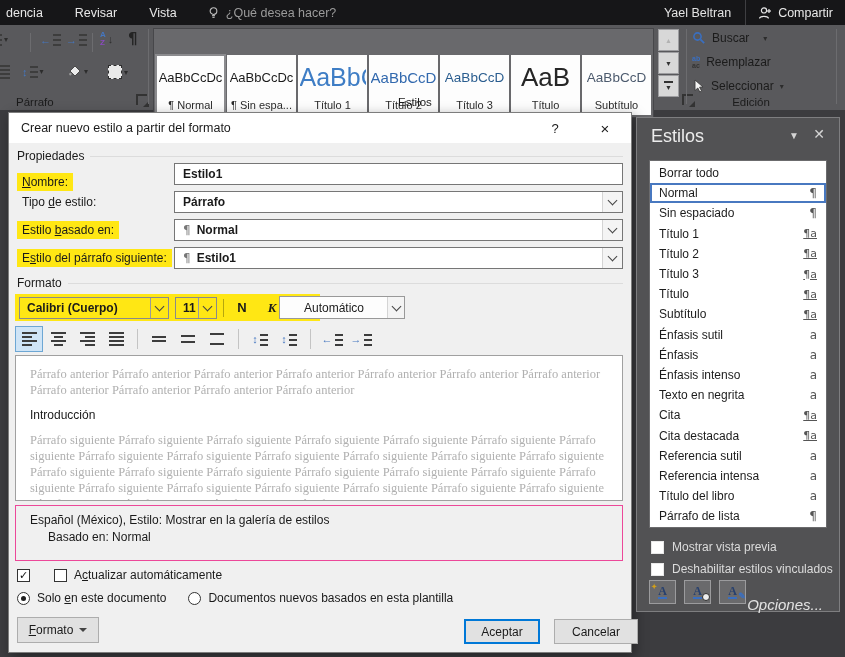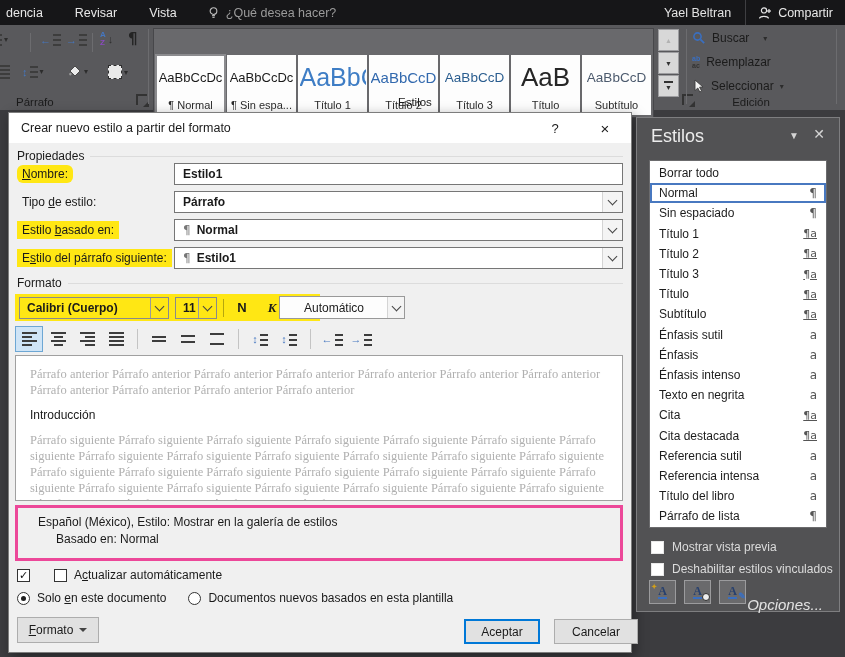--- a/index.html
+++ b/index.html
@@ -93,22 +93,22 @@
   .i-sp{width:14px;height:14px;}
   .sp1{background:linear-gradient(#3d3d3d,#3d3d3d) 0 4px/14px 2px no-repeat,linear-gradient(#3d3d3d,#3d3d3d) 0 8px/14px 2px no-repeat;}
   .sp15{background:linear-gradient(#3d3d3d,#3d3d3d) 0 3px/14px 2px no-repeat,linear-gradient(#3d3d3d,#3d3d3d) 0 9px/14px 2px no-repeat;}
   .sp2{background:linear-gradient(#3d3d3d,#3d3d3d) 0 1px/14px 2px no-repeat,linear-gradient(#3d3d3d,#3d3d3d) 0 11px/14px 2px no-repeat;}
   .mini3{width:8px;height:13px;background:linear-gradient(#3d3d3d,#3d3d3d) 0 1px/8px 2px no-repeat,linear-gradient(#3d3d3d,#3d3d3d) 0 6px/8px 2px no-repeat,linear-gradient(#3d3d3d,#3d3d3d) 0 11px/8px 2px no-repeat;}
   
   .preview{position:absolute;left:6px;top:242px;width:608px;height:146px;border:1px solid #a0a0a0;background:#fff;
            box-sizing:border-box;overflow:hidden;padding:10px 14px;}
   .pv-gray{font-family:"Liberation Serif",serif;font-size:12.5px;line-height:16px;color:#b0b0b0;}
   .pv-head{font-size:12px;color:#1a1a1a;margin:10px 0;}
-  .infobox{position:absolute;left:6px;top:392px;width:608px;height:56px;border:3px solid #ec4899;background:#f0f0f0;
-           box-sizing:border-box;padding:6px 20px;line-height:17px;}
+  .infobox{position:absolute;left:6px;top:392px;width:608px;height:56px;border:1px solid #ec4899;background:#f0f0f0;
+           box-sizing:border-box;padding:6px 14px;line-height:17px;}
   .infobox .l2{padding-left:18px;}
   
   .ck,.rd{display:inline-flex;align-items:center;gap:7px;cursor:pointer;}
   .ckbox{width:13px;height:13px;border:1px solid #333;background:#fff;display:flex;align-items:center;justify-content:center;
          font-size:11px;line-height:11px;color:#111;box-sizing:border-box;}
   .rdbox{width:13px;height:13px;border:1px solid #333;border-radius:50%;background:#fff;display:flex;align-items:center;justify-content:center;box-sizing:border-box;}
   .rdbox .dot{width:5px;height:5px;border-radius:50%;background:#1f1f1f;}
   .opt-row1{position:absolute;left:8px;top:455px;display:flex;gap:24px;}
   .opt-row2{position:absolute;left:8px;top:478px;display:flex;gap:22px;}
   
@@ -287,21 +287,21 @@
       <span class="t">Crear nuevo estilo a partir del formato</span>
     </div>
     <span class="dlg-help">?</span>
     <span class="dlg-close">×</span>
 
     <div class="grp-line" style="top:36px;">
       <span class="gl-txt">Propiedades</span>
         <span class="gl-rule"></span>
     </div>
 
-    <span class="row-label lbl hl" style="top:52px;border-radius:6px;"><span></span><u>N</u><span>ombre:</span></span>
+    <span class="row-label lbl hl" style="top:60px;"><span></span><u>N</u><span>ombre:</span></span>
     <div class="txt" style="top:50px;">
         <span>Estilo1</span>
       </div>
 
     <span class="row-label lbl" style="top:80px;"><span>Tipo </span><u>d</u><span>e estilo:</span></span>
     <div class="combo" style="top:78px;">
       <span>Párrafo</span>
       <span class="chevbox">
           <span class="chev"></span>
         </span>

